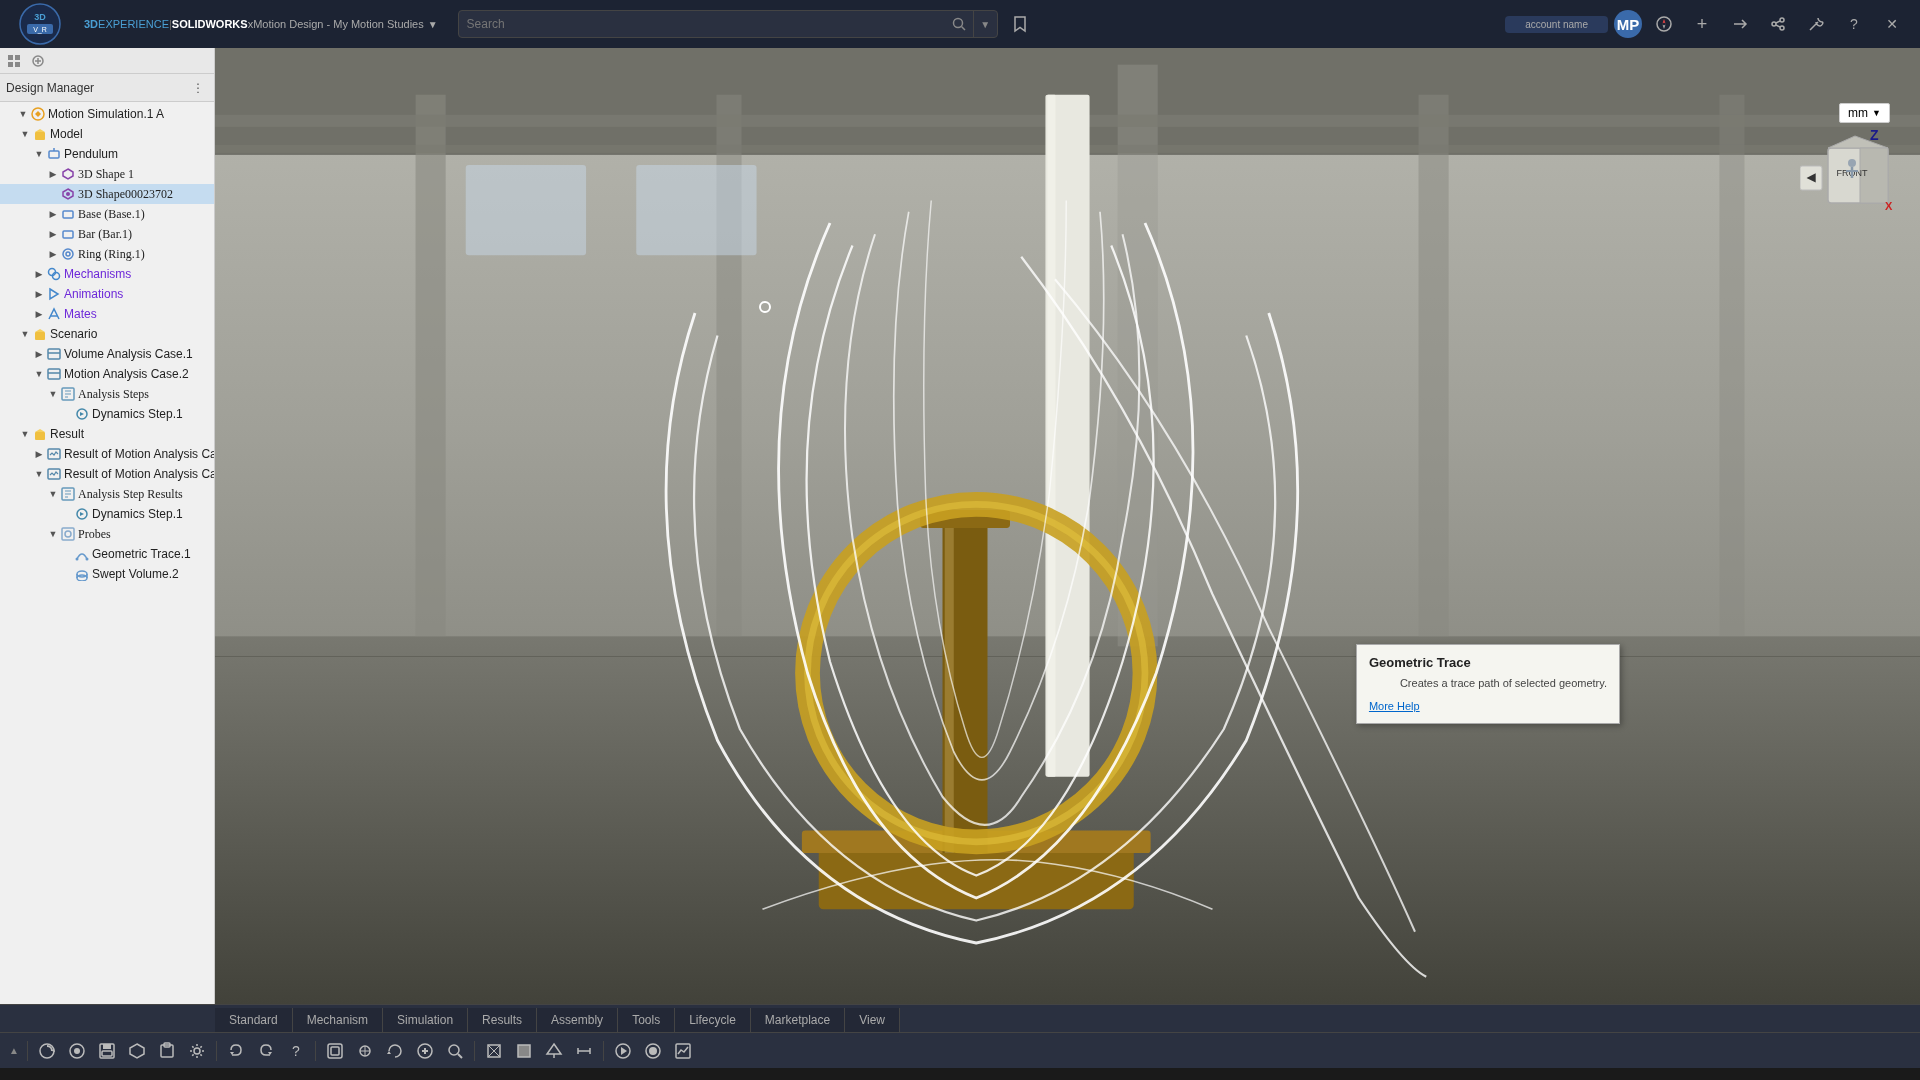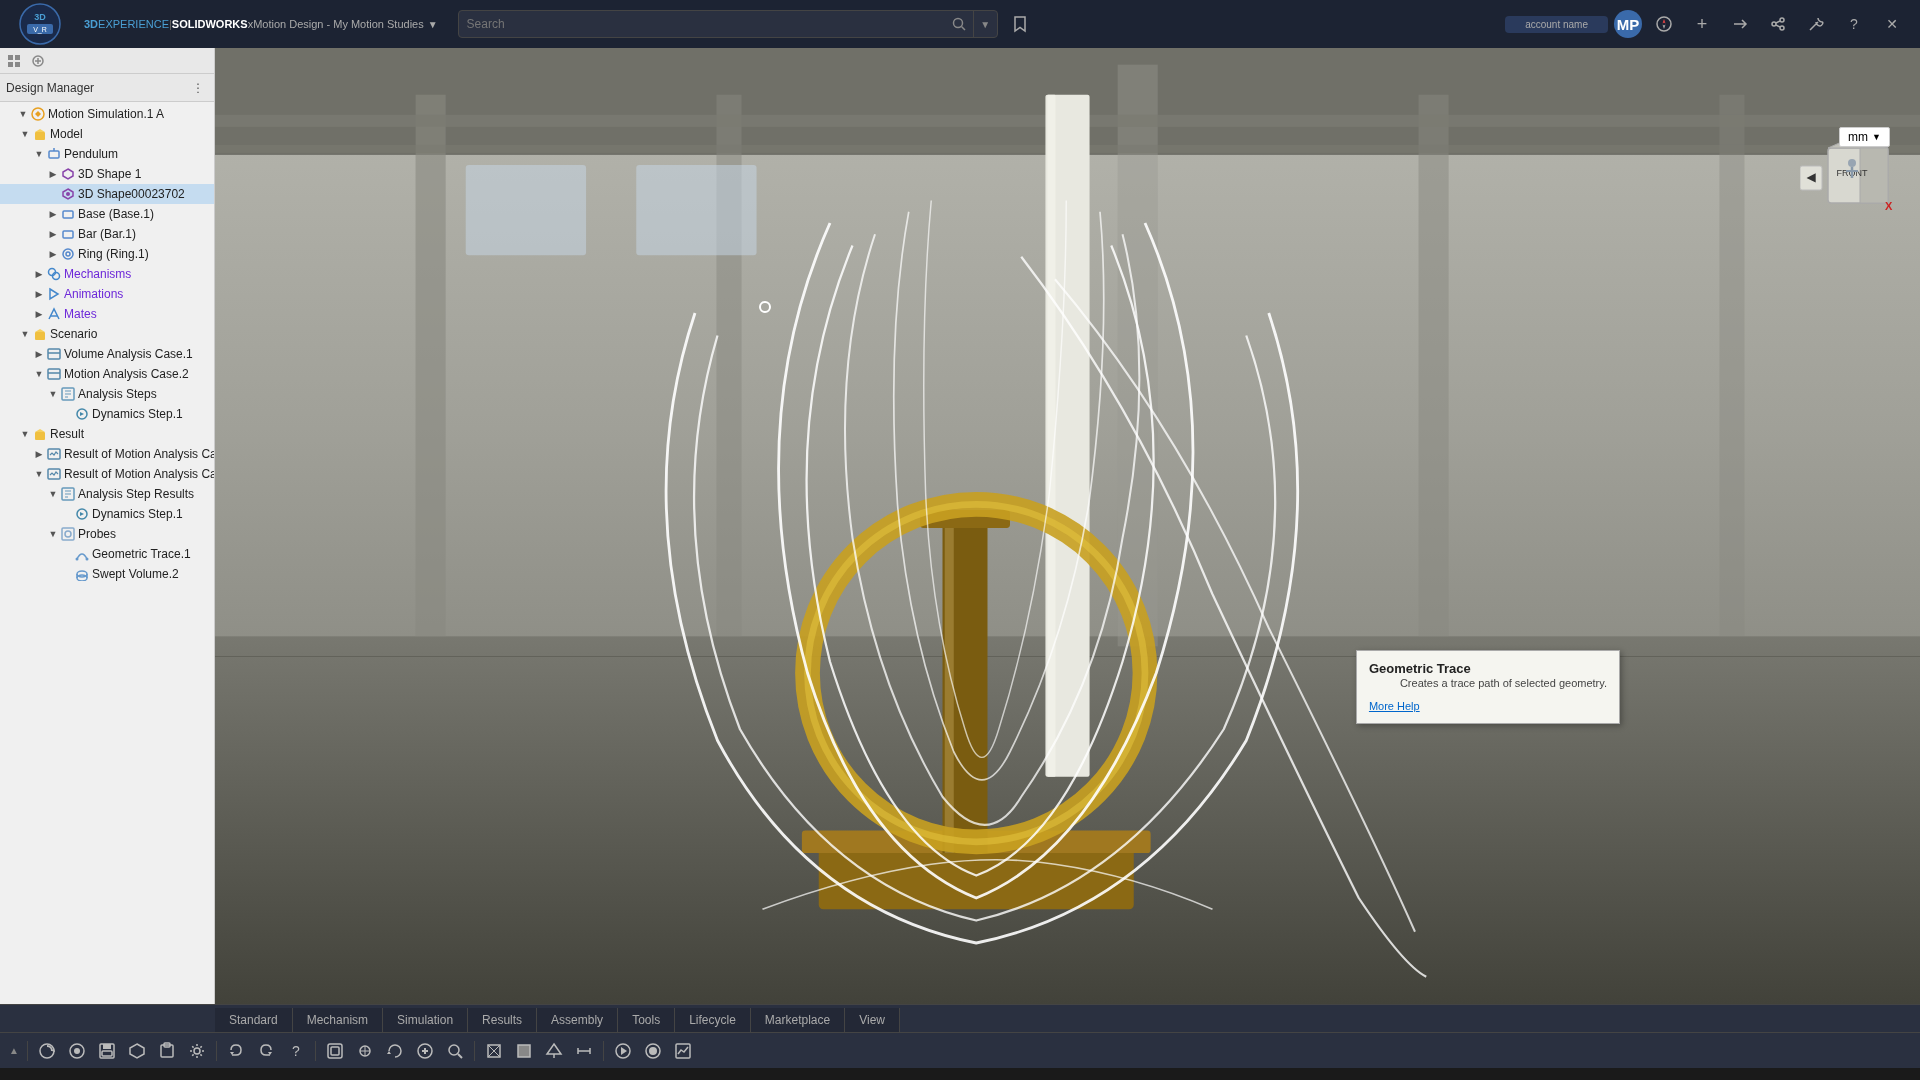--- a/index.html
+++ b/index.html
@@ -35,34 +35,34 @@
     .tree-arrow.open::before { content: '▼'; }
     .tree-arrow.closed::before { content: '▶'; }
     .tree-icon { width: 16px; height: 16px; display: flex; align-items: center; justify-content: center; flex-shrink: 0; margin-right: 2px; }
     .tree-label { font-size: 12px; color: #222; }
     .tree-label.blue { color: #6d28d9; }
 
     
     .indent-0 { padding-left: 16px; }
     .indent-1 { padding-left: 18px; }
     .indent-2 { padding-left: 32px; }
-    .indent-3 { padding-left: 46px; }
+    .indent-3 { padding-left: 46px; font-family: Liberation Serif, serif; }
     .indent-4 { padding-left: 60px; }
 
     
     #viewport { flex: 1; position: relative; overflow: hidden; background: #888; }
 
     
     #nav-cube { position: absolute; top: 80px; right: 30px; width: 90px; height: 90px; }
 
-    #mm-dropdown { position: absolute; top: 55px; right: 30px; background: white; border: 1px solid #ccc; border-radius: 2px; padding: 2px 8px; font-size: 12px; cursor: pointer; display: flex; align-items: center; gap: 4px; margin-top: 24px; }
+    #mm-dropdown { position: absolute; top: 55px; right: 30px; background: white; border: 1px solid #ccc; border-radius: 2px; padding: 2px 8px; font-size: 12px; cursor: pointer; display: flex; align-items: center; gap: 4px; }
 
     
     #tooltip-box { position: absolute; bottom: 280px; right: 300px; background: #f5f5f0; border: 1px solid #aaa; padding: 10px 12px; min-width: 180px; box-shadow: 2px 2px 6px rgba(0,0,0,0.3); }
-    #tooltip-title { font-size: 13px; font-weight: bold; color: #222; margin-bottom: 0; }
+    #tooltip-title { font-size: 13px; font-weight: bold; color: #222; margin-bottom: 6px; }
     #tooltip-desc { font-size: 11px; color: #444; margin-bottom: 8px; line-height: 1.4; margin-left: 31px; }
     #tooltip-link { font-size: 11px; color: #0066cc; cursor: pointer; text-decoration: underline; margin-top: 32px; }
 
     
     #bottom-tabs { height: 28px; background: #2a3040; display: flex; align-items: flex-end; border-top: 1px solid #444; }
     .btab { padding: 4px 14px; font-size: 12px; color: #aaa; cursor: pointer; border-right: 1px solid #444; height: 24px; display: flex; align-items: center; background: #232836; }
 
     
     #bottom-toolbar { height: 36px; background: #2a3040; display: flex; align-items: center; padding: 0 6px; gap: 2px; border-top: 1px solid #444; }
     .toolbar-btn { width: 28px; height: 28px; display: flex; align-items: center; justify-content: center; color: #bbb; cursor: pointer; border-radius: 3px; font-size: 14px; }

